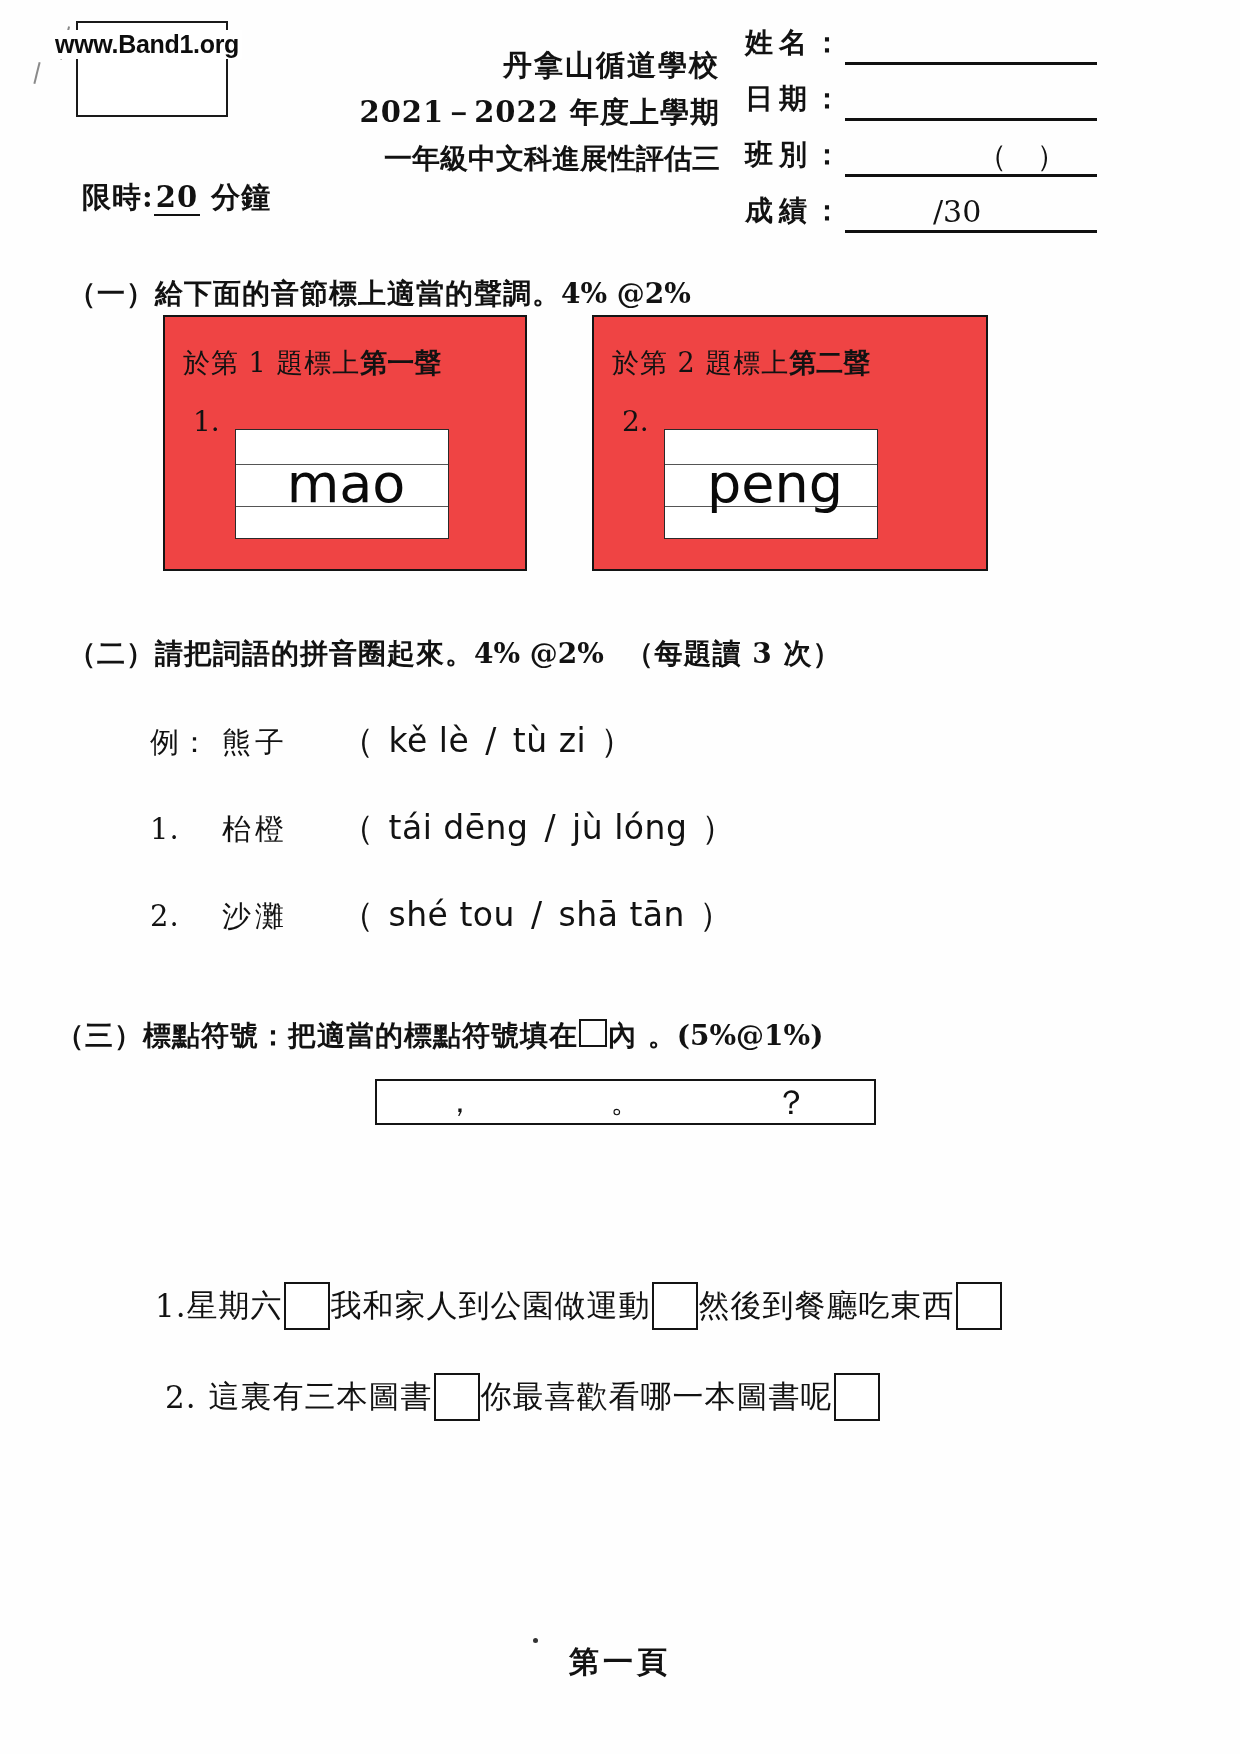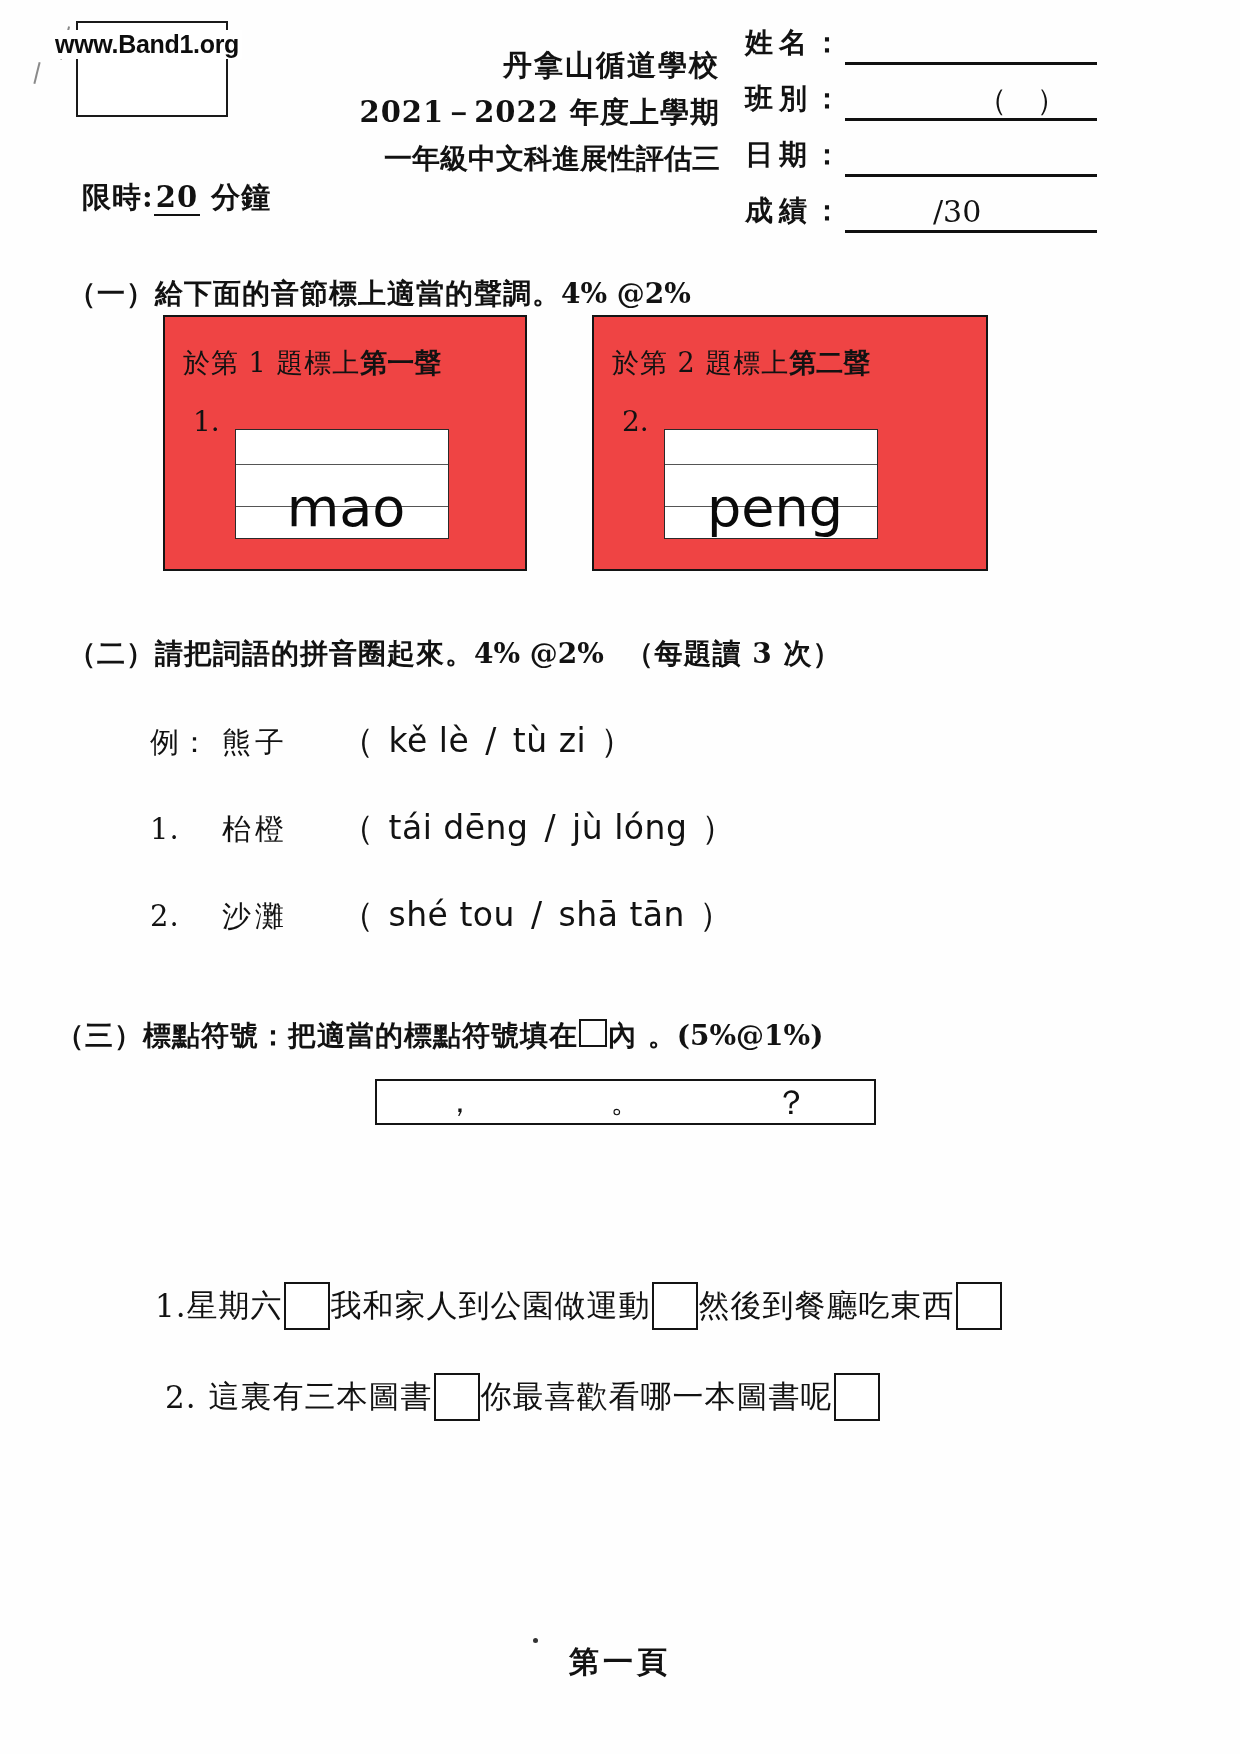--- a/index.html
+++ b/index.html
@@ -171,21 +171,20 @@
   .ruled .syl {
     position: absolute;
     left: 8px; right: 0;
     top: 24px;
     text-align: center;
     font-family: "DejaVu Sans", "Liberation Sans", sans-serif;
     font-size: 54px;
     line-height: 60px;
     letter-spacing: 0px;
     color: #0a0a0a;
-    margin-top: 24px;
   }
 
   
   .pin-row {
     position: absolute;
     font-size: 29px;
     white-space: nowrap;
     display: flex;
     align-items: baseline;
   }
@@ -299,26 +298,26 @@
   <div class="limit-line">
     <span>限時:</span><span class="num">20</span>&nbsp;<span>分鐘</span>
   </div>
 
   <div class="fields">
     <div class="field-row">
       <span class="field-label">姓名：</span>
       <span class="field-rule"></span>
     </div>
     <div class="field-row">
+      <span class="field-label">日期：</span>
+      <span class="field-rule"></span>
+    </div>
+    <div class="field-row">
       <span class="field-label">班別：</span>
       <span class="field-extra">（    ）</span>
-      <span class="field-rule"></span>
-    </div>
-    <div class="field-row">
-      <span class="field-label">日期：</span>
       <span class="field-rule"></span>
     </div>
     <div class="field-row">
       <span class="field-label">成績：</span>
       <span class="field-score">/30</span>
       <span class="field-rule"></span>
     </div>
   </div>
 
   <div class="sec-head" style="left:68px; top:275px;">

